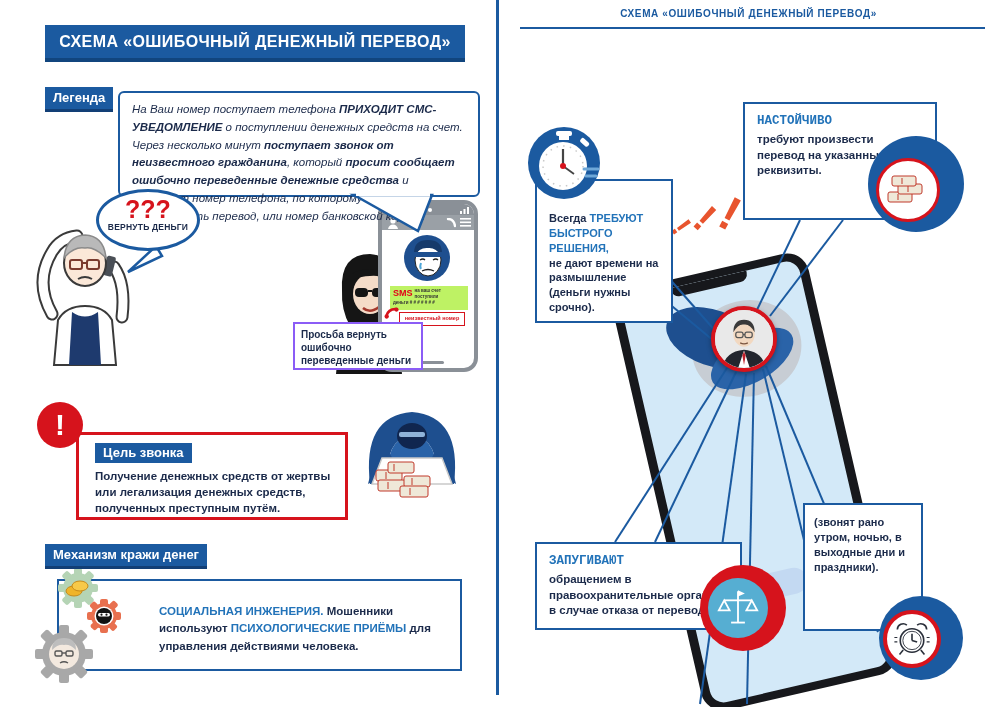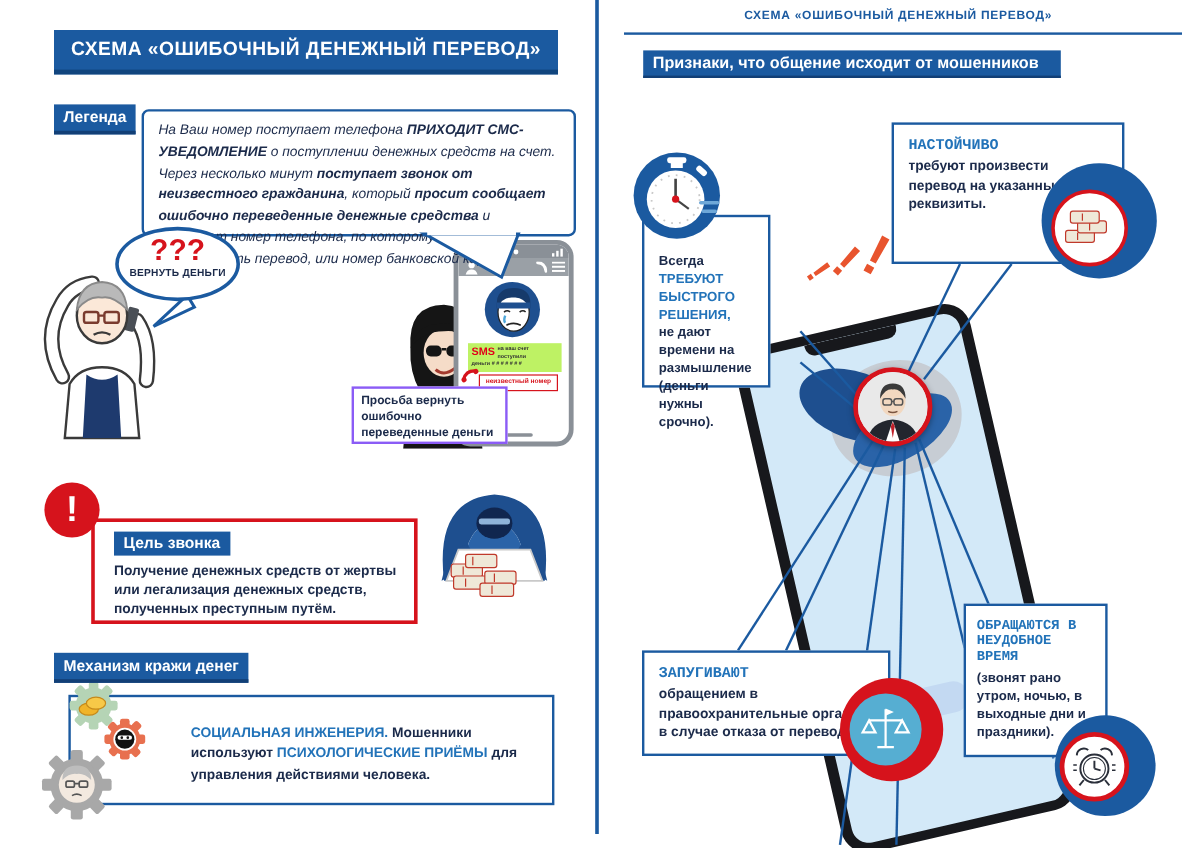--- a/index.html
+++ b/index.html
@@ -61,21 +61,21 @@
   .r-title{left:497px;top:8px;width:503px;text-align:center;font-size:10px;font-weight:bold;
            color:#1b5aa0;letter-spacing:.6px;}
   .r-rule{left:520px;top:27px;width:465px;height:2px;background:#1b5aa0;}
   .r-header{left:536px;top:42px;width:348px;height:23px;background:#1b5aa0;color:#fff;
             font-size:13.5px;font-weight:bold;line-height:21px;padding-left:8px;
             border-bottom:2px solid #123f76;}
   .sign-box{border:2.5px solid #1b5aa0;background:#fff;z-index:6;padding:10px 12px;}
   .sign-title{color:#2273b9;font-weight:bold;font-size:12.5px;margin-bottom:4px;font-family:Liberation Mono, monospace;}
   .sign-body{font-size:11.5px;font-weight:bold;line-height:1.35;}
   .box-persistent{left:743px;top:102px;width:194px;height:118px;}
-  .box-urgent{left:535px;top:179px;width:107px;height:144px;padding-top:30px;font-size:11px;}
+  .box-urgent{left:535px;top:179px;width:138px;height:144px;padding-top:30px;font-size:11px;}
   .box-urgent .sign-body{font-size:11px;}
   .box-intimidate{left:535px;top:542px;width:207px;height:88px;}
   .box-inconvenient{left:803px;top:503px;width:120px;height:128px;padding:10px 9px;}
   .box-inconvenient .sign-title{font-size:11.5px;}
   .box-inconvenient .sign-body{font-size:11px;}
   
   .circle{border-radius:50%;z-index:7;}
   .stopwatch-circle{left:528px;top:127px;width:72px;height:72px;background:#1b5aa0;}
   .money-circle-outer{left:868px;top:136px;width:96px;height:96px;background:#1b5aa0;z-index:6;}
   .money-circle-inner{left:876px;top:158px;width:64px;height:64px;background:#fff;border:3px solid #d6131c;z-index:7;
@@ -292,21 +292,20 @@
       <rect x="36" y="89" width="7" height="5" rx="1.5" fill="none" stroke="#555" stroke-width="1.4"></rect>
       <line x1="32" y1="91" x2="36" y2="91" stroke="#555" stroke-width="1.4"></line>
       <path d="M30 101 q4 -2.5 8 0" stroke="#555" stroke-width="1.4" fill="none"></path>
     </g>
   </svg>
 
   <div class="abs divider"></div>
 
   <div class="abs r-title">СХЕМА «ОШИБОЧНЫЙ ДЕНЕЖНЫЙ ПЕРЕВОД»</div>
   <div class="abs r-rule"></div>
-  <div class="abs r-header">Признаки, что общение исходит от мошенников</div>
 
   <div class="abs phone-right">
     <div class="pr-screen">
       <div class="pr-notch"></div>
       <div class="pr-blob1"></div>
       <div class="pr-blob2"></div>
       <div class="pr-blob3"></div>
       <div class="pr-pill"></div>
       <svg class="pr-handset" width="26" height="26" viewBox="0 0 30 30">
         <g transform="rotate(-35 15 15)">
@@ -403,21 +402,20 @@
       <line x1="30" y1="8" x2="30" y2="49"></line>
       <path d="M30 7 l9 4 -9 4 z" fill="#fff" stroke="none"></path>
       <line x1="12" y1="20" x2="48" y2="20"></line>
       <path d="M12 20 l-7 13 h14 z"></path>
       <path d="M48 20 l-7 13 h14 z"></path>
       <line x1="21" y1="49" x2="39" y2="49"></line>
     </svg>
   </div>
 
   <div class="abs sign-box box-inconvenient">
-    <div class="sign-title">ОБРАЩАЮТСЯ В НЕУДОБНОЕ ВРЕМЯ</div>
     <div class="sign-body">(звонят рано утром, ночью, в выходные дни и праздники).</div>
   </div>
   <div class="abs circle alarm-circle"></div>
   <div class="abs alarm-inner">
     <svg width="44" height="44" viewBox="0 0 60 60" stroke="#2a2f3a" fill="none" stroke-width="2.2">
       <path d="M10 17 a8 8 0 0 1 13 -6"></path>
       <path d="M50 17 a8 8 0 0 0 -13 -6"></path>
       <circle cx="30" cy="32" r="16"></circle>
       <circle cx="30" cy="32" r="12.5" stroke-width="1.2"></circle>
       <line x1="30" y1="32" x2="30" y2="23"></line>

